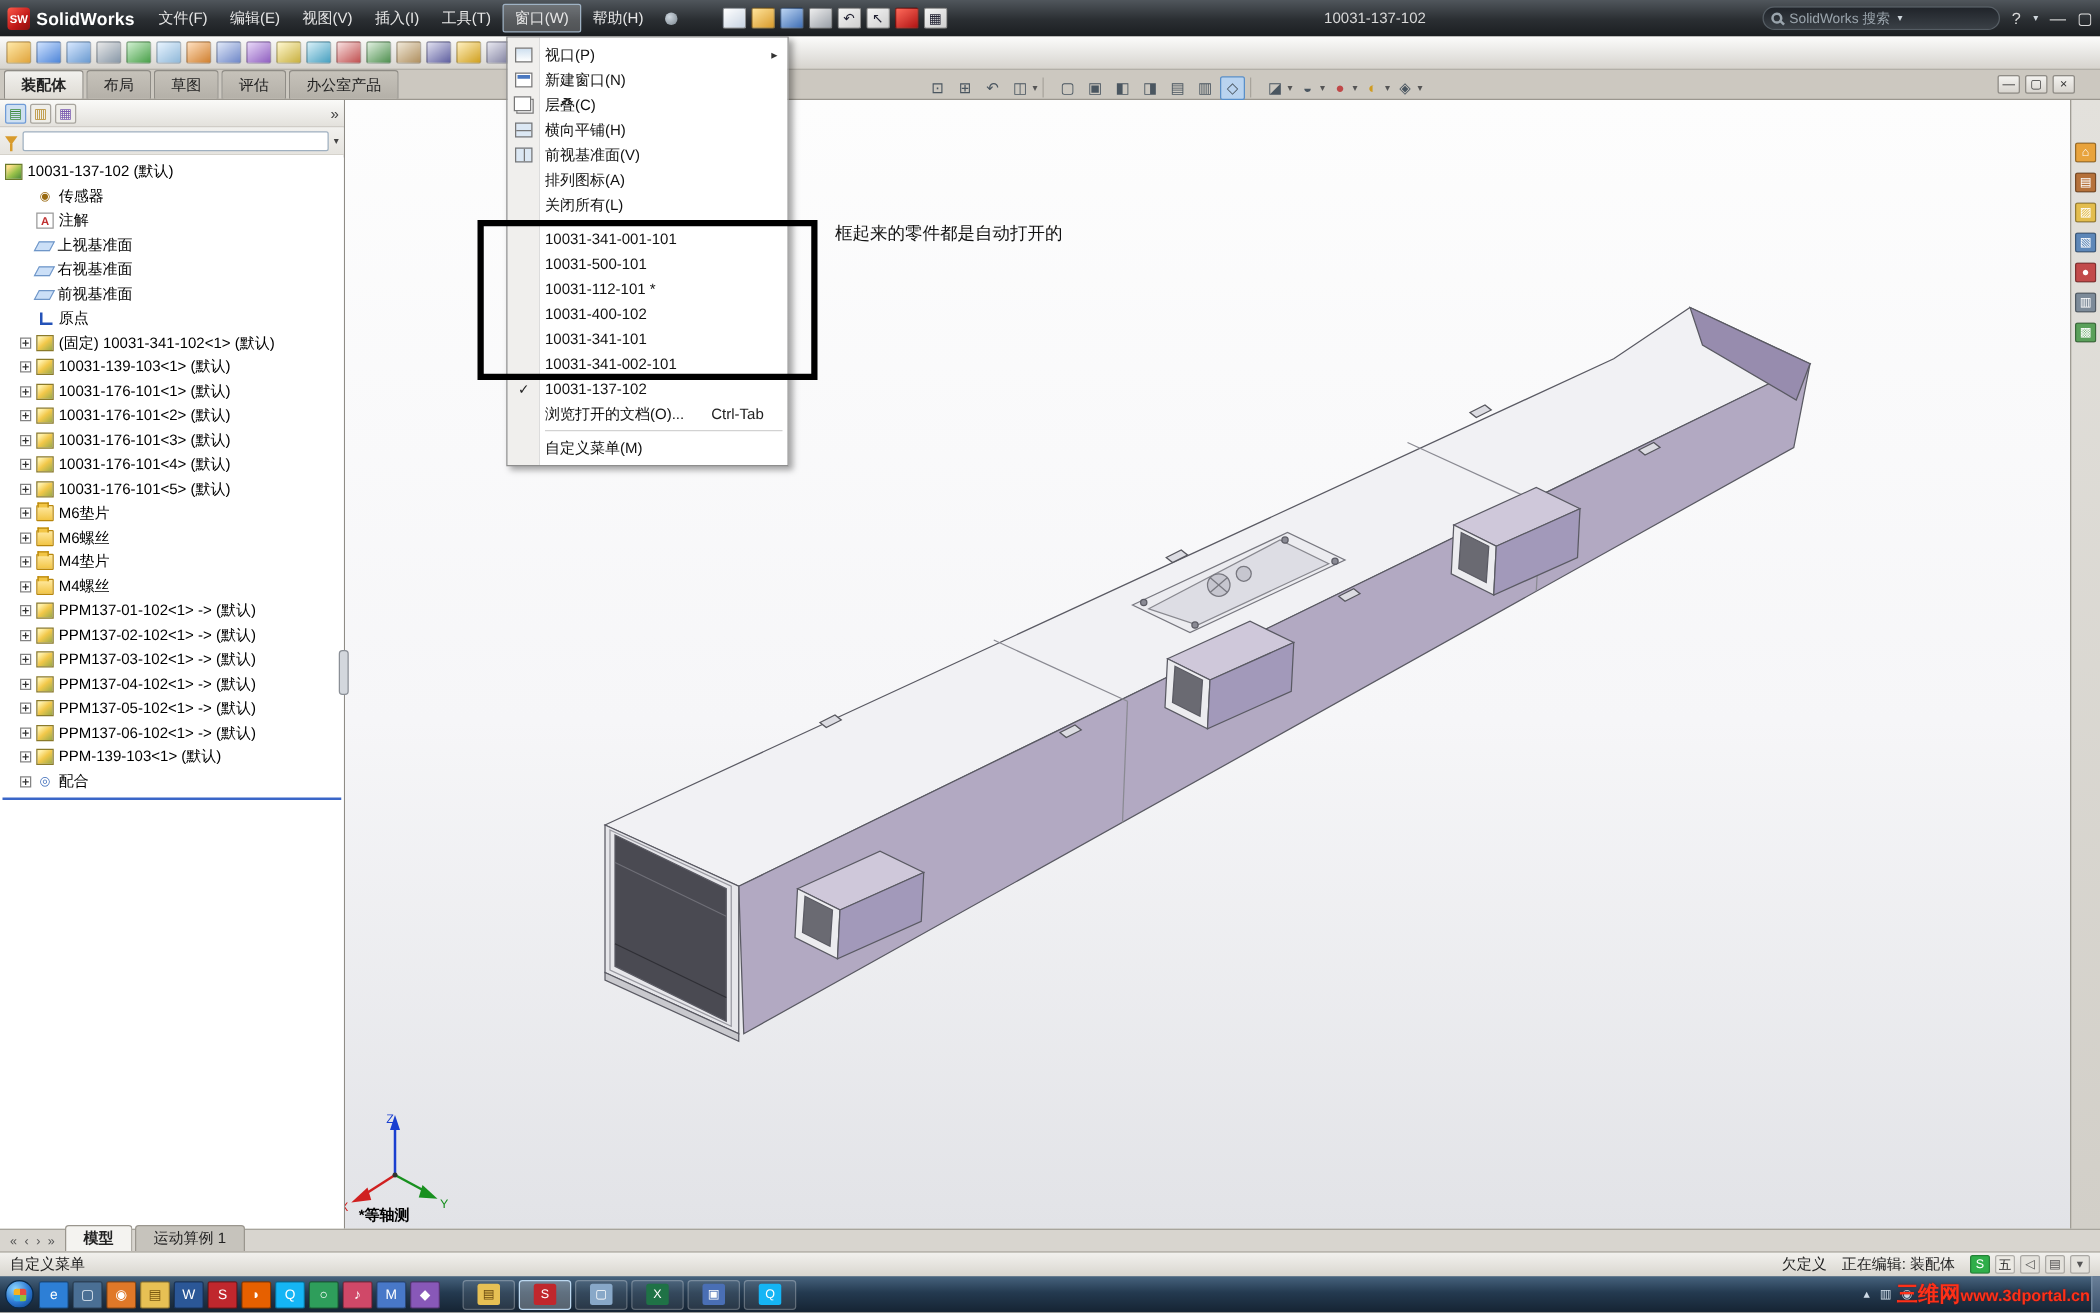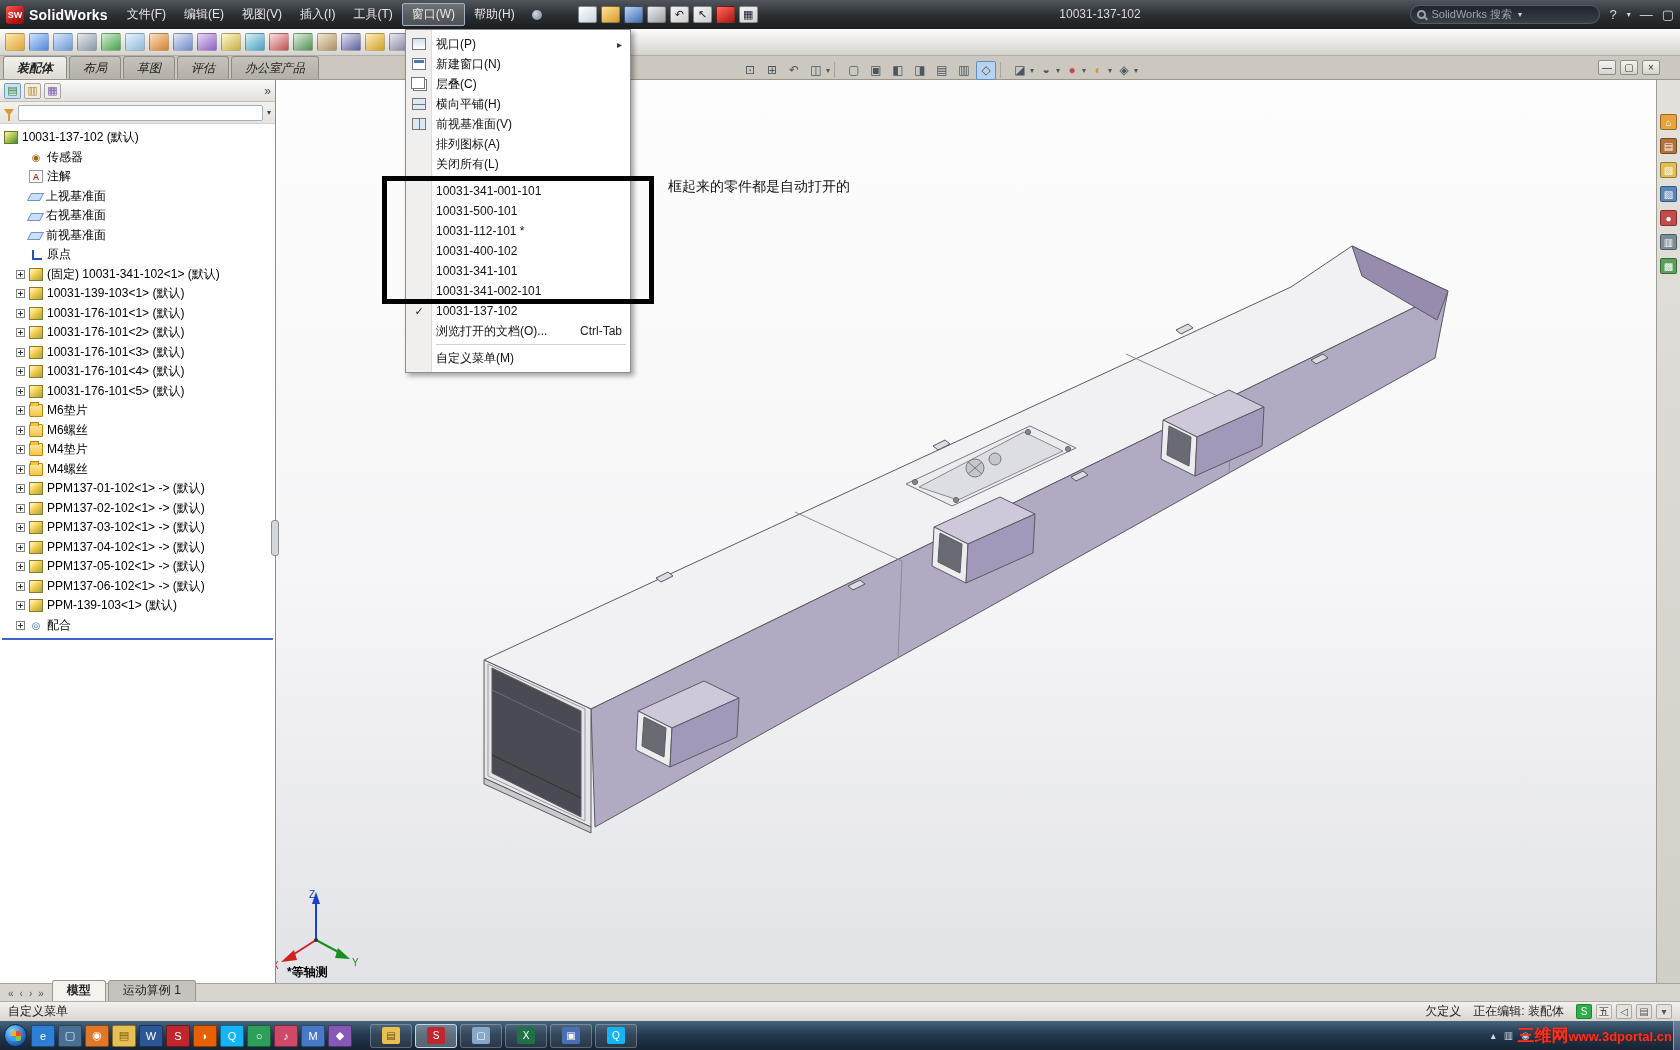--- a/index.html
+++ b/index.html
@@ -43,21 +43,21 @@
   .t2icon-wrap { display:flex; align-items:center; }
   .t2icon { width:20px; height:18px; border-radius:2px; border:1px solid rgba(90,90,90,.35);
     background:linear-gradient(145deg,var(--c1,#eee),var(--c2,#999)); }
   .t2caret { font-size:8px; color:#555; margin:0 1px; }
 
   
   .cmdrow { position:absolute; left:0; top:56px; width:1680px; height:24px;
     background:#ccc8c0; border-bottom:1px solid #9a968e; z-index:5; }
   .cmd-tabs { position:absolute; left:3px; bottom:0; display:flex; }
   .cmd-tab { padding:3px 13px 2px; font-size:12px; color:#222; background:linear-gradient(#c6c2ba,#b4b0a8);
-    border:1px solid #8f8c86; border-bottom:none; border-radius:3px 3px 0 0; margin-right:2px;font-style:italic; }
+    border:1px solid #8f8c86; border-bottom:none; border-radius:3px 3px 0 0; margin-right:2px; }
   .cmd-tab.active { background:linear-gradient(#f2f1ee,#dedbd4); font-weight:bold; }
 
   
   .headsup { position:absolute; left:740px; top:59px; height:22px; display:flex; align-items:center;
     gap:2px; z-index:20; background:rgba(214,211,204,.0); }
   .hu-item { display:flex; align-items:center; }
   .hu-btn { width:20px; height:19px; display:flex; align-items:center; justify-content:center;
     font-size:12px; color:var(--fg,#4a5660); border-radius:2px; border:1px solid transparent; }
   .hu-item.pressed .hu-btn { background:#b9d3ef; border:1px solid #5a8fc8; }
   .hu-item.sep { width:6px; height:16px; border-left:1px solid #a8a49c; margin:0 2px; }
@@ -121,21 +121,21 @@
 
   
   .blackrect { position:absolute; left:382px; top:176px; width:272px; height:128px;
     border:5px solid #000; z-index:60; }
   .wmenu { position:absolute; left:405px; top:29px; width:226px; z-index:50;
     background:linear-gradient(to right,#f0efed 0 25px,#dcdcdc 25px 26px,#fff 26px);
     border:1px solid #8e8e8e; box-shadow:3px 3px 5px rgba(0,0,0,.35); padding:4px 0; }
   .mi { height:20px; display:flex; align-items:center; position:relative; color:#111; }
   .mi-gutter { width:26px; flex:none; display:flex; align-items:center; justify-content:center; }
   .mi-label { padding-left:4px; white-space:nowrap; }
-  .mi-shortcut { margin-left:auto; padding-right:8px; color:#222; }
+  .mi-shortcut { margin-left:auto; padding-right:19px; color:#222; }
   .mi.sep { height:7px; }
   .mi.sep::after { content:""; position:absolute; left:30px; right:4px; top:3px; height:1px; background:#d2d2d2; }
   .mi.has-sub::after { content:"▸"; position:absolute; right:8px; color:#333; font-size:10px; }
   .mi.checked .mi-gutter::before { content:"✓"; color:#222; font-weight:bold; font-size:11px; }
   .mi-ic { width:14px; height:12px; border:1px solid #777; background:#fff; position:relative; }
   .ic-menu-viewport { background:linear-gradient(#cfe0f0,#fff); }
   .ic-menu-new-window::after { content:""; position:absolute; left:1px; right:1px; top:1px; height:3px; background:#4a78c0; }
   .ic-menu-cascade { box-shadow:2px 2px 0 -1px #fff,2px 2px 0 0 #777; margin:-2px 0 0 -2px; }
   .ic-menu-tile-h { background:linear-gradient(#777,#777) 0 50%/100% 1px no-repeat,#dce8f4; }
   .ic-menu-tile-v { background:linear-gradient(#777,#777) 50% 0/1px 100% no-repeat,#dce8f4; }

